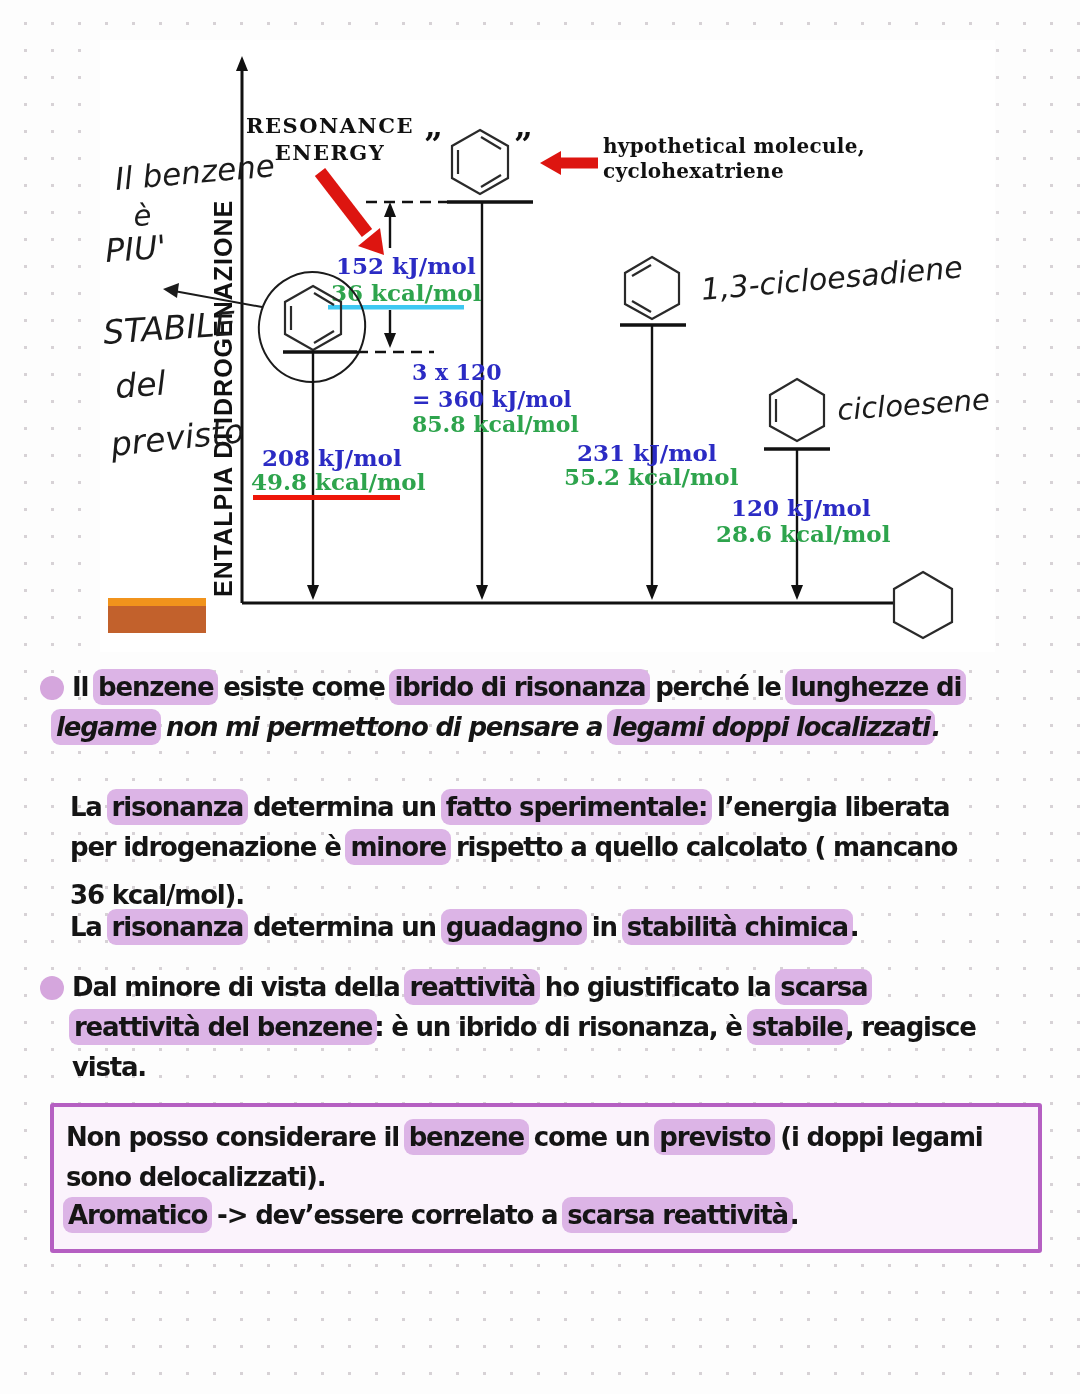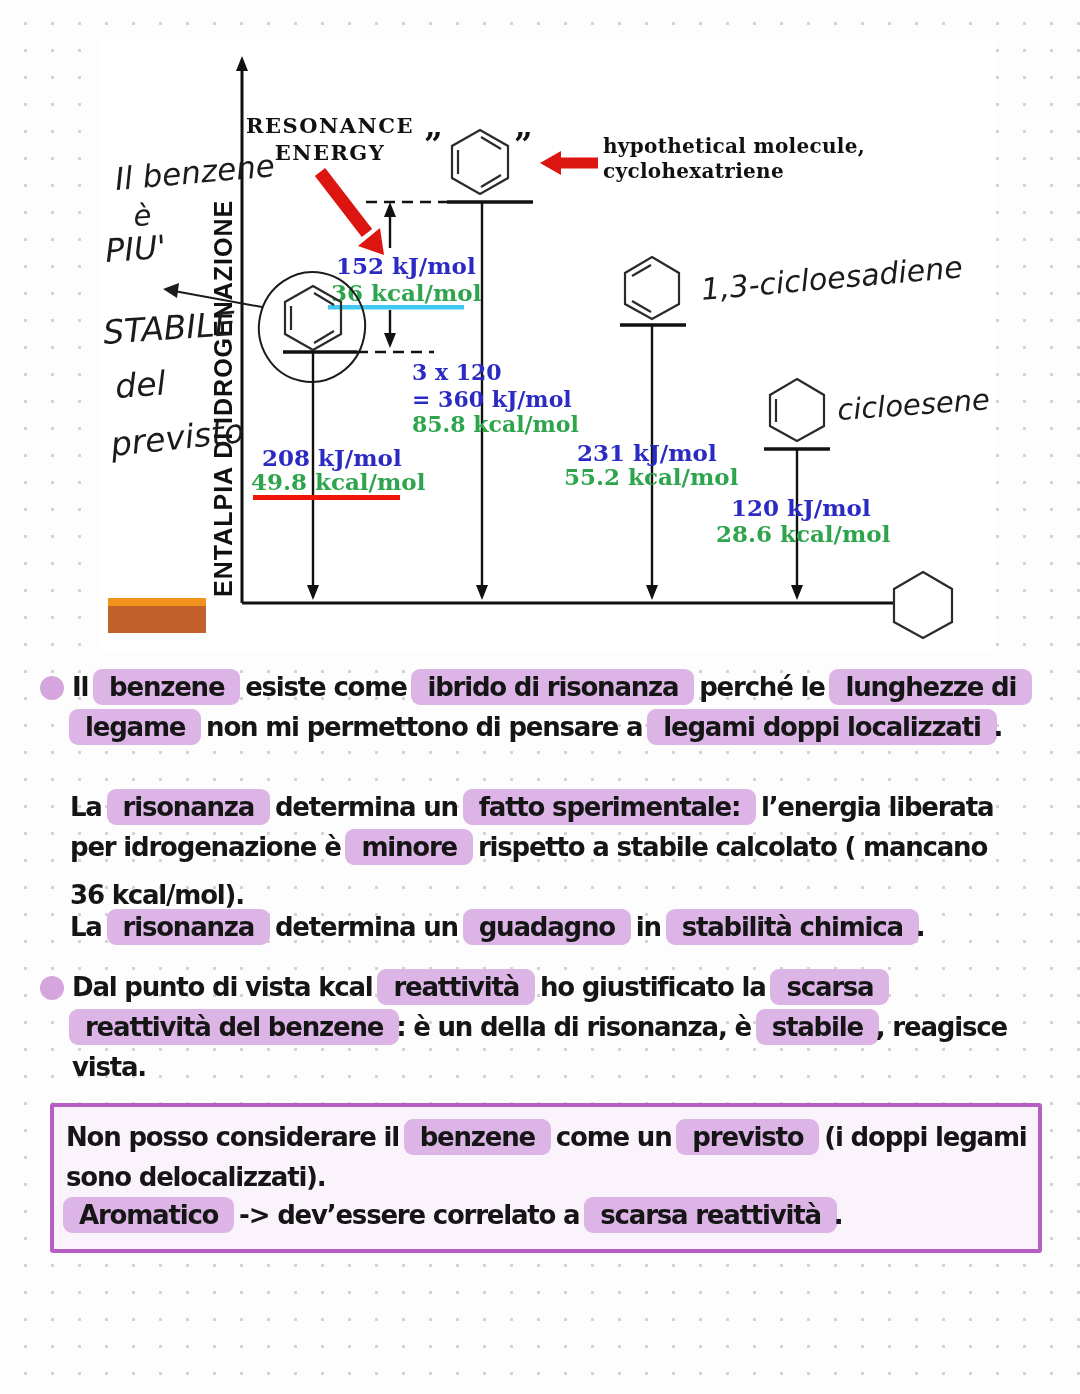--- a/index.html
+++ b/index.html
@@ -30,21 +30,21 @@
   .val2{font-family:"DejaVu Serif",serif;font-weight:700;font-size:22px;}
   .t-blue{fill:var(--value-blue);}
   .t-green{fill:var(--value-green);}
   .hand{font-family:"DejaVu Sans",sans-serif;font-style:italic;fill:#1b1b1b;}
   
   .nline{
     position:absolute;white-space:nowrap;color:var(--text-black);
     font-family:"DejaVu Sans",sans-serif;font-weight:700;font-size:26px;
     letter-spacing:-1.2px;line-height:34px;
   }
-  .nline .hl{background:var(--highlight);border-radius:9px;padding:3px 16px;margin:0 -3px;}
+  .nline .hl{background:var(--highlight);border-radius:9px;padding:3px 5px;margin:0 -3px;}
   .bullet{position:absolute;width:24px;height:24px;border-radius:50%;background:var(--bullet);}
   .notebox{position:absolute;left:50px;top:1103px;width:984px;height:142px;
     border:4px solid var(--box-border);background:var(--box-bg);border-radius:3px;}
 </style>
 </head>
 <body>
 
 <div class="diagram-backdrop"></div>
 
 <svg width="1080" height="660" viewBox="0 0 1080 660">
@@ -142,29 +142,29 @@
   <text class="hand" transform="translate(702,300) rotate(-5)" font-size="30">1,3-cicloesadiene</text>
   <text class="hand" transform="translate(838,420) rotate(-4)" font-size="29">cicloesene</text>
 
   <rect x="108" y="598" width="98" height="35" fill="var(--tab-orange-dark)"></rect>
   <rect x="108" y="598" width="98" height="8" fill="var(--tab-orange-light)"></rect>
 </svg>
 
 <div>
   <span class="bullet" style="left:40px;top:676px;"></span>
   <div class="nline" style="left:72px;top:670px;"><span>Il </span><span class="hl">benzene</span><span> esiste come </span><span class="hl">ibrido di risonanza</span><span> perché le </span><span class="hl">lunghezze di</span></div>
-  <div class="nline" style="left:72px;top:710px;"><span class="hl">legame</span><span> non mi permettono di pensare a </span><span class="hl">legami doppi localizzati</span><span>.</span></div>
+  <div class="nline" style="left:54px;top:710px;font-style:italic;"><span class="hl">legame</span><span> non mi permettono di pensare a </span><span class="hl">legami doppi localizzati</span><span>.</span></div>
 
   <div class="nline" style="left:70px;top:790px;text-align:center;"><span>La </span><span class="hl">risonanza</span><span> determina un </span><span class="hl">fatto sperimentale:</span><span> l’energia liberata</span></div>
-  <div class="nline" style="left:70px;top:830px;"><span>per idrogenazione è </span><span class="hl">minore</span><span> rispetto a stabile calcolato ( mancano</span></div>
+  <div class="nline" style="left:70px;top:830px;"><span>per idrogenazione è </span><span class="hl">minore</span><span> rispetto a quello calcolato ( mancano</span></div>
   <div class="nline" style="left:70px;top:870px;margin-top:8px;"><span>36 kcal/mol).</span></div>
   <div class="nline" style="left:70px;top:910px;"><span>La </span><span class="hl">risonanza</span><span> determina un </span><span class="hl">guadagno</span><span> in </span><span class="hl">stabilità chimica</span><span>.</span></div>
 
   <span class="bullet" style="left:40px;top:976px;"></span>
-  <div class="nline" style="left:72px;top:970px;"><span>Dal punto di vista kcal </span><span class="hl">reattività</span><span> ho giustificato la </span><span class="hl">scarsa</span></div>
-  <div class="nline" style="left:72px;top:1010px;"><span class="hl">reattività del benzene</span><span>: è un della di risonanza, è </span><span class="hl">stabile</span><span>, reagisce</span></div>
+  <div class="nline" style="left:72px;top:970px;"><span>Dal minore di vista della </span><span class="hl">reattività</span><span> ho giustificato la </span><span class="hl">scarsa</span></div>
+  <div class="nline" style="left:72px;top:1010px;"><span class="hl">reattività del benzene</span><span>: è un ibrido di risonanza, è </span><span class="hl">stabile</span><span>, reagisce</span></div>
   <div class="nline" style="left:72px;top:1050px;"><span>vista.</span></div>
 
   <div class="notebox"></div>
   <div class="nline" style="left:66px;top:1120px;"><span>Non posso considerare il </span><span class="hl">benzene</span><span> come un </span><span class="hl">previsto</span><span> (i doppi legami</span></div>
   <div class="nline" style="left:66px;top:1160px;"><span>sono delocalizzati).</span></div>
   <div class="nline" style="left:66px;top:1198px;"><span class="hl">Aromatico</span><span> -&gt; dev’essere correlato a </span><span class="hl">scarsa reattività</span><span>.</span></div>
 </div>
 
 </body></html>

